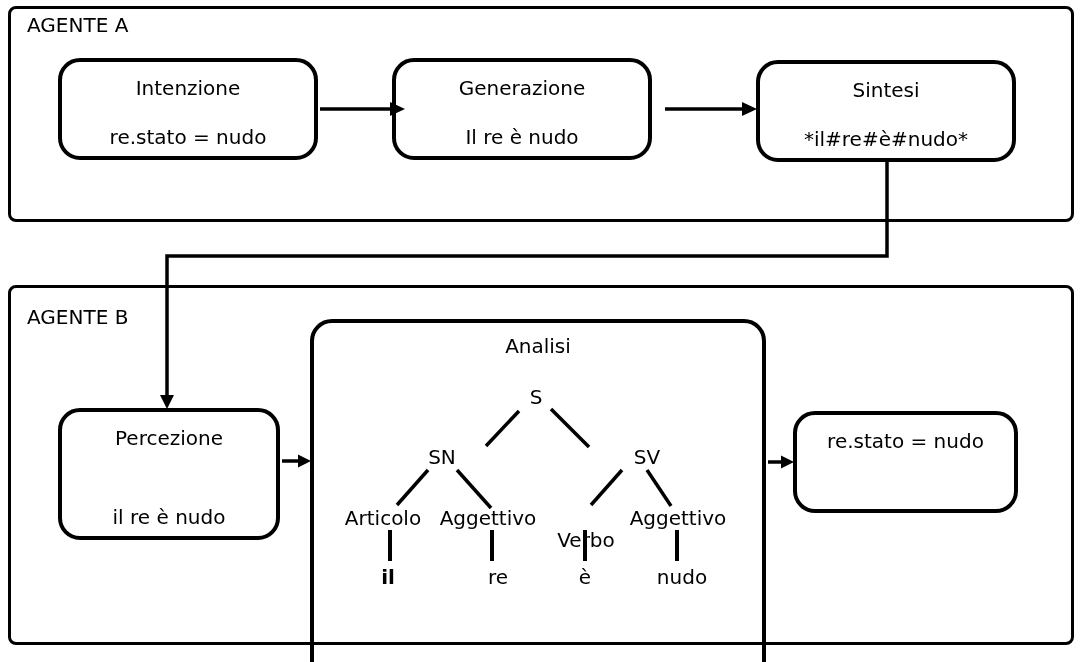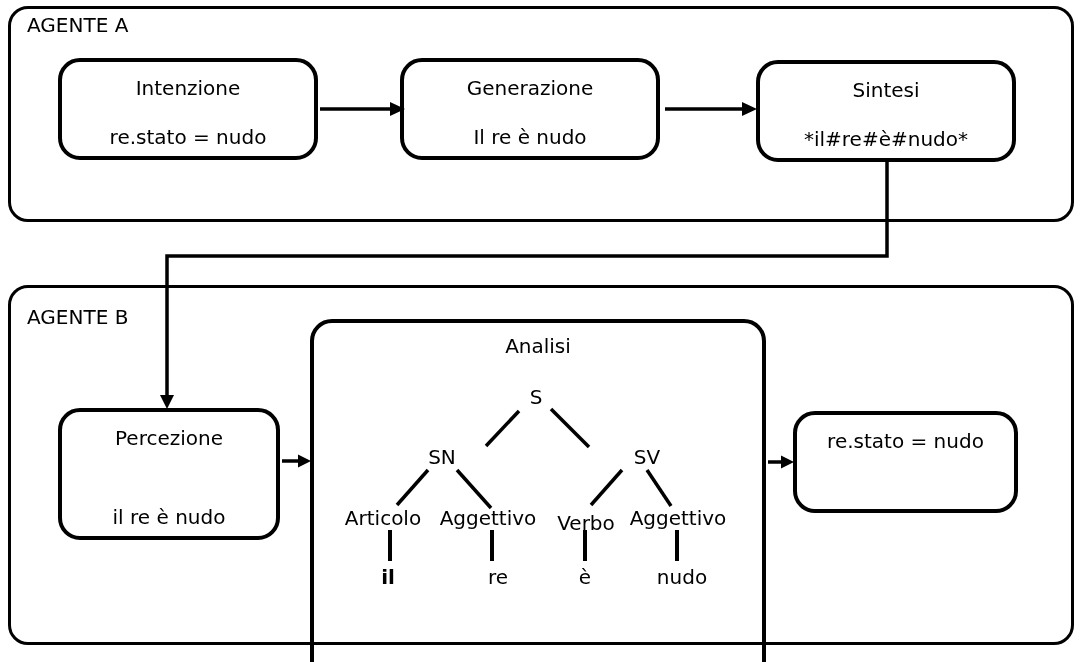--- a/index.html
+++ b/index.html
@@ -15,21 +15,21 @@
     overflow: hidden;
   }
   .wires {
     position: absolute;
     left: 0; top: 0;
     width: 1081px; height: 662px;
   }
   .agent-box {
     position: absolute;
     border: 3px solid #000;
-    border-radius: 20px;
+    border-radius: 8px;
     background: transparent;
   }
   .agent-label {
     position: absolute;
     white-space: nowrap;
     line-height: 23px;
   }
   .node {
     position: absolute;
     border: 4px solid #000;
@@ -91,21 +91,21 @@
 
   <div class="agent-box" style="left:8px; top:285px; width:1066px; height:360px;">
     <div class="agent-label" style="left:16px; top:18px;">AGENTE B</div>
   </div>
 
   <div class="node" style="left:58px; top:58px; width:260px; height:102px;">
     <div class="node-title">Intenzione</div>
     <div class="node-value">re.stato = nudo</div>
   </div>
 
-  <div class="node" style="left:400px; top:58px; width:260px; height:102px;">
+  <div class="node" style="left:392px; top:58px; width:260px; height:102px;">
     <div class="node-title">Generazione</div>
     <div class="node-value">Il re è nudo</div>
   </div>
 
   <div class="node" style="left:756px; top:60px; width:260px; height:102px;">
     <div class="node-title">Sintesi</div>
     <div class="node-value">*il#re#è#nudo*</div>
   </div>
 
   <div class="node" style="left:58px; top:408px; width:222px; height:132px;">
@@ -119,20 +119,20 @@
 
   <div class="node" style="left:793px; top:411px; width:225px; height:102px;">
     <div class="node-value">re.stato = nudo</div>
   </div>
 
   <div class="tree-label" style="left:536px; top:397px;">S</div>
   <div class="tree-label" style="left:442px; top:457px;">SN</div>
   <div class="tree-label" style="left:631px; top:457px;margin-left:16px;">SV</div>
   <div class="tree-label" style="left:383px; top:518px;">Articolo</div>
   <div class="tree-label" style="left:488px; top:518px;">Aggettivo</div>
-  <div class="tree-label" style="left:586px; top:523px;">Verbo</div>
+  <div class="tree-label" style="left:586px; top:540px;">Verbo</div>
   <div class="tree-label" style="left:678px; top:518px;">Aggettivo</div>
   <div class="tree-label" style="left:388px; top:577px;font-weight:bold;">il</div>
   <div class="tree-label" style="left:498px; top:577px;">re</div>
   <div class="tree-label" style="left:585px; top:577px;">è</div>
   <div class="tree-label" style="left:682px; top:577px;">nudo</div>
 
 </div>
 
 </body></html>

